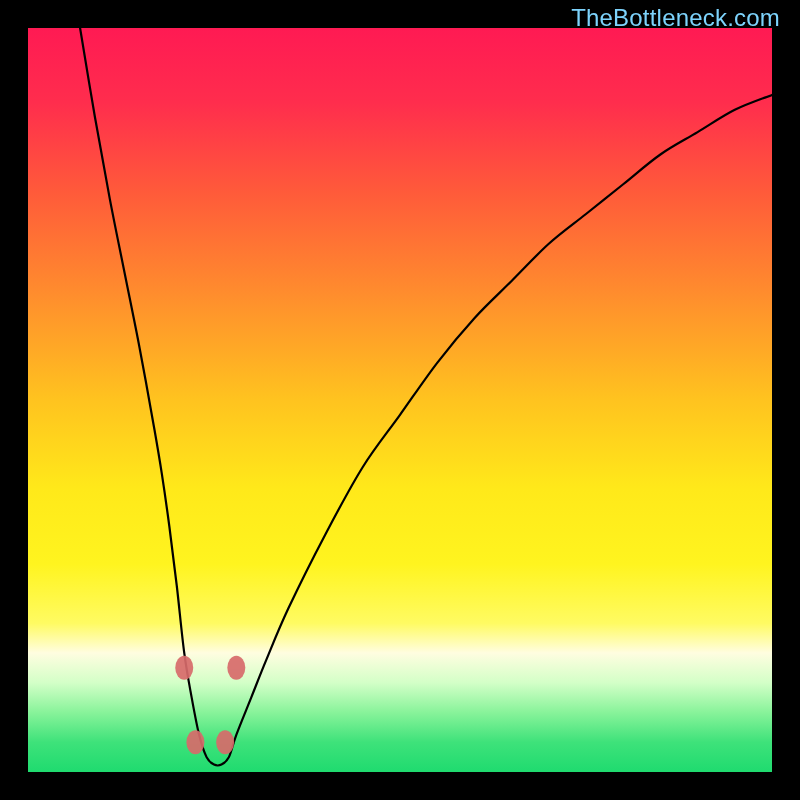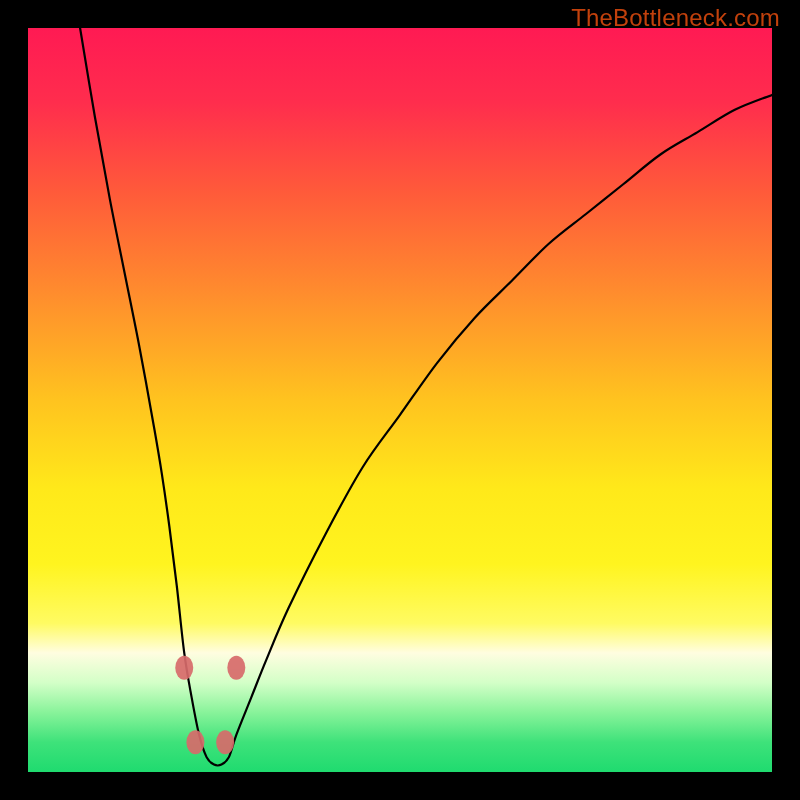--- a/index.html
+++ b/index.html
@@ -14,21 +14,21 @@
   .frame {
     width: 800px;
     height: 800px;
     background: #000;
     position: relative;
   }
   .watermark {
     position: absolute;
     top: 4px;
     right: 20px;
-    color: #c2410c;
+    color: #7dd3fc;
     font-size: 24px;
     font-weight: 500;
     z-index: 20;
     letter-spacing: 0.2px;
   }
   .plot-area {
     position: absolute;
     left: 28px;
     top: 28px;
     width: 744px;

